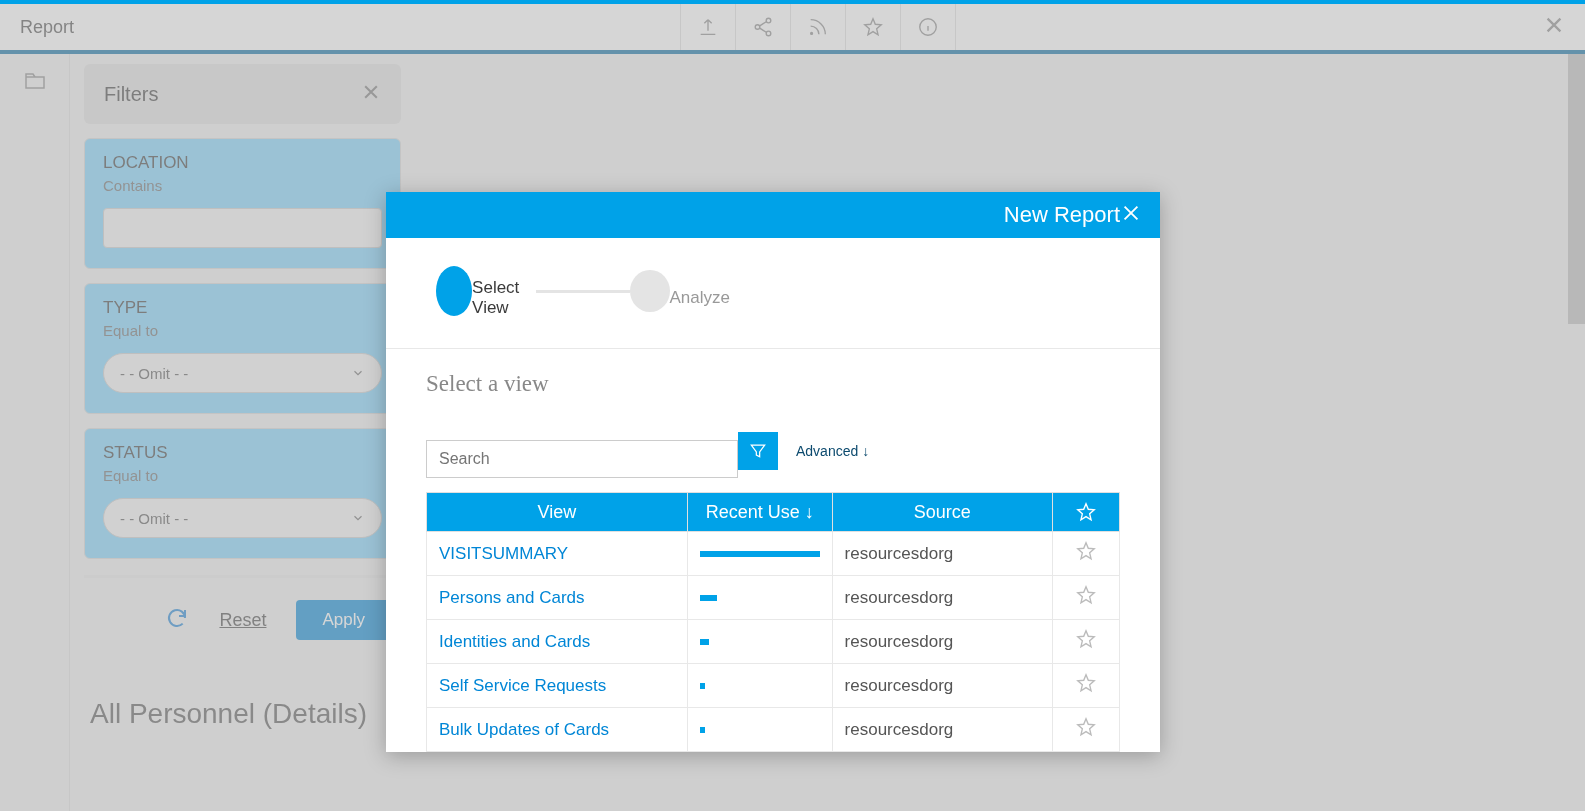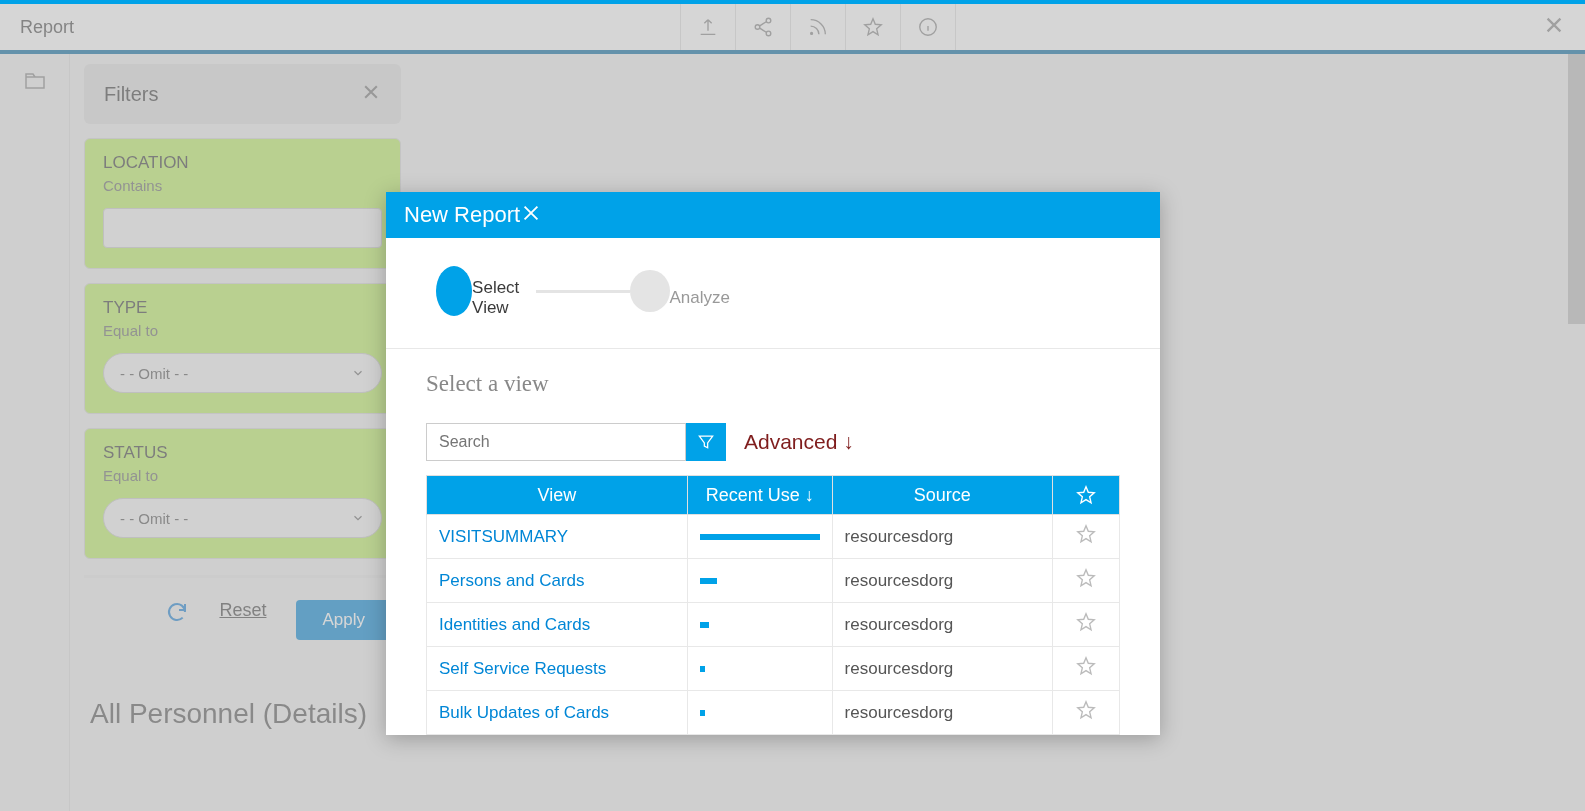--- a/index.html
+++ b/index.html
@@ -18,56 +18,56 @@
     .main-wrap { display: flex; height: calc(100% - 54px); }
     
     .narrow-sidebar { width: 70px; border-right: 1px solid #ddd; padding-top: 15px; display: flex; flex-direction: column; align-items: center; }
     .narrow-sidebar svg { width: 28px; height: 24px; stroke: #888; fill: none; stroke-width: 1.5; }
     
     .filters-panel { width: 345px; padding: 10px 14px; }
     .filters-header { background: #e0e0e0; border-radius: 6px; padding: 18px 20px; display: flex; justify-content: space-between; align-items: center; margin-bottom: 14px; }
     .filters-header-title { font-size: 20px; color: #3a3a3a; }
     .filters-header svg { width: 20px; height: 20px; stroke: #777; fill: none; stroke-width: 2.5; }
     
-    .filter-block { background: #bef264; border: 1px solid #d8d8d8; border-radius: 6px; padding: 14px 18px 20px; margin-bottom: 14px; }
+    .filter-block { background: #7dd3fc; border: 1px solid #d8d8d8; border-radius: 6px; padding: 14px 18px 20px; margin-bottom: 14px; }
     .filter-label { font-size: 17px; color: #3a3a3a; margin-bottom: 4px; }
     .filter-sub { font-size: 15px; color: #6a6a6a; margin-bottom: 14px; }
     .filter-input { width: 100%; height: 40px; background: #f4f4f4; border: 1px solid #ccc; border-radius: 4px; padding: 0 12px; font-size: 15px; color: #555; }
     .filter-select { width: 100%; height: 40px; background: #f4f4f4; border: 1px solid #ccc; border-radius: 20px; padding: 0 16px; font-size: 15px; color: #555; appearance: none; position: relative; display: flex; align-items: center; justify-content: space-between; }
     .filter-select svg { width: 14px; height: 14px; stroke: #666; fill: none; stroke-width: 2; }
     
-    .filter-actions { display: flex; justify-content: flex-end; padding: 22px 10px 10px; gap: 30px; border-top: 3px solid #e8e8e8; margin-top: 16px; }
+    .filter-actions { display: flex; align-items: center; justify-content: flex-end; padding: 22px 10px 10px; gap: 30px; border-top: 3px solid #e8e8e8; margin-top: 16px; }
     .refresh-icon svg { width: 24px; height: 24px; stroke: #1b82d4; fill: none; stroke-width: 2; }
     .reset-link { font-size: 18px; color: #444; text-decoration: underline; cursor: pointer; }
     .apply-btn { background: #0086d6; color: #fff; border: none; border-radius: 4px; padding: 10px 26px; font-size: 17px; cursor: pointer; }
     
     .scrim { position: absolute; inset: 4px 0 0 0; background: rgba(180, 180, 180, 0.55); }
     
     .modal { position: absolute; left: 386px; top: 192px; width: 774px; background: #fff; box-shadow: 0 4px 20px rgba(0,0,0,0.25); }
-    .modal-header { background: #00a2e8; color: #fff; padding: 10px 18px; display: flex; justify-content: flex-start; align-items: center; }
+    .modal-header { background: #00a2e8; color: #fff; padding: 10px 18px; display: flex; justify-content: flex-end; align-items: center; }
     .modal-title { font-size: 22px; font-weight: 400; }
     .modal-header svg { width: 22px; height: 22px; stroke: #fff; fill: none; stroke-width: 2; }
     
     .stepper { display: flex; align-items: flex-start; justify-content: flex-start; padding: 28px 50px 18px; border-bottom: 1px solid #e8e8e8; gap: 0; }
     .step { display: flex; flex-direction: row; align-items: center; width: 100px; }
     .step-dot { width: 50px; height: 50px; border-radius: 50%; background: #e4e4e4; margin-bottom: 14px; }
     .step-dot.active { background: #00a2e8; }
     .step-dot.inactive { width: 42px; height: 42px; margin-top: 4px; margin-bottom: 18px; }
     .step-label { font-size: 17px; color: #999; }
     .step-label.active { color: #3a3a3a; }
     .step-line { width: 94px; height: 3px; background: #e4e4e4; margin-top: 24px; }
     
     .modal-body { padding: 22px 40px 0; }
     .section-title { font-size: 23px; color: #888; font-weight: 400; margin-bottom: 26px; font-family: Liberation Serif, serif; }
     
     .search-row { display: flex; align-items: center; gap: 18px; margin-bottom: 14px; }
-    .search-input { width: 260px; height: 38px; border: 1px solid #ccc; padding: 0 12px; font-size: 16px; }
+    .search-input { width: 312px; height: 38px; border: 1px solid #ccc; padding: 0 12px; font-size: 16px; margin-top: 17px; }
     .filter-btn { width: 40px; height: 38px; background: #00a2e8; display: flex; align-items: center; justify-content: center; margin-left: -18px; }
     .filter-btn svg { width: 20px; height: 20px; stroke: #fff; fill: none; stroke-width: 1.5; }
-    .advanced-link { font-size: 21px; color: #7f1d1d; cursor: pointer; }
+    .advanced-link { font-size: 14px; color: #0c4a6e; cursor: pointer; }
     
     .view-table { width: 100%; border-collapse: collapse; }
     .view-table th { background: #00a2e8; color: #fff; font-weight: 400; font-size: 18px; padding: 8px 12px; border: 1px solid #e0e0e0; text-align: center; }
     .view-table th:first-child { text-align: center; }
     .view-table td { border: 1px solid #e8e8e8; padding: 8px 12px; font-size: 17px; color: #555; text-align: left; vertical-align: middle; }
     .view-table td.link-col { color: #0086d6; cursor: pointer; }
     .view-table td.star-col { text-align: center; }
     .view-table td.star-col svg { width: 22px; height: 22px; stroke: #bbb; fill: none; stroke-width: 1.5; }
     .view-table th svg { width: 22px; height: 22px; stroke: #fff; fill: none; stroke-width: 1.5; vertical-align: middle; }
     .usage-bar { height: 6px; background: #00a2e8; }

